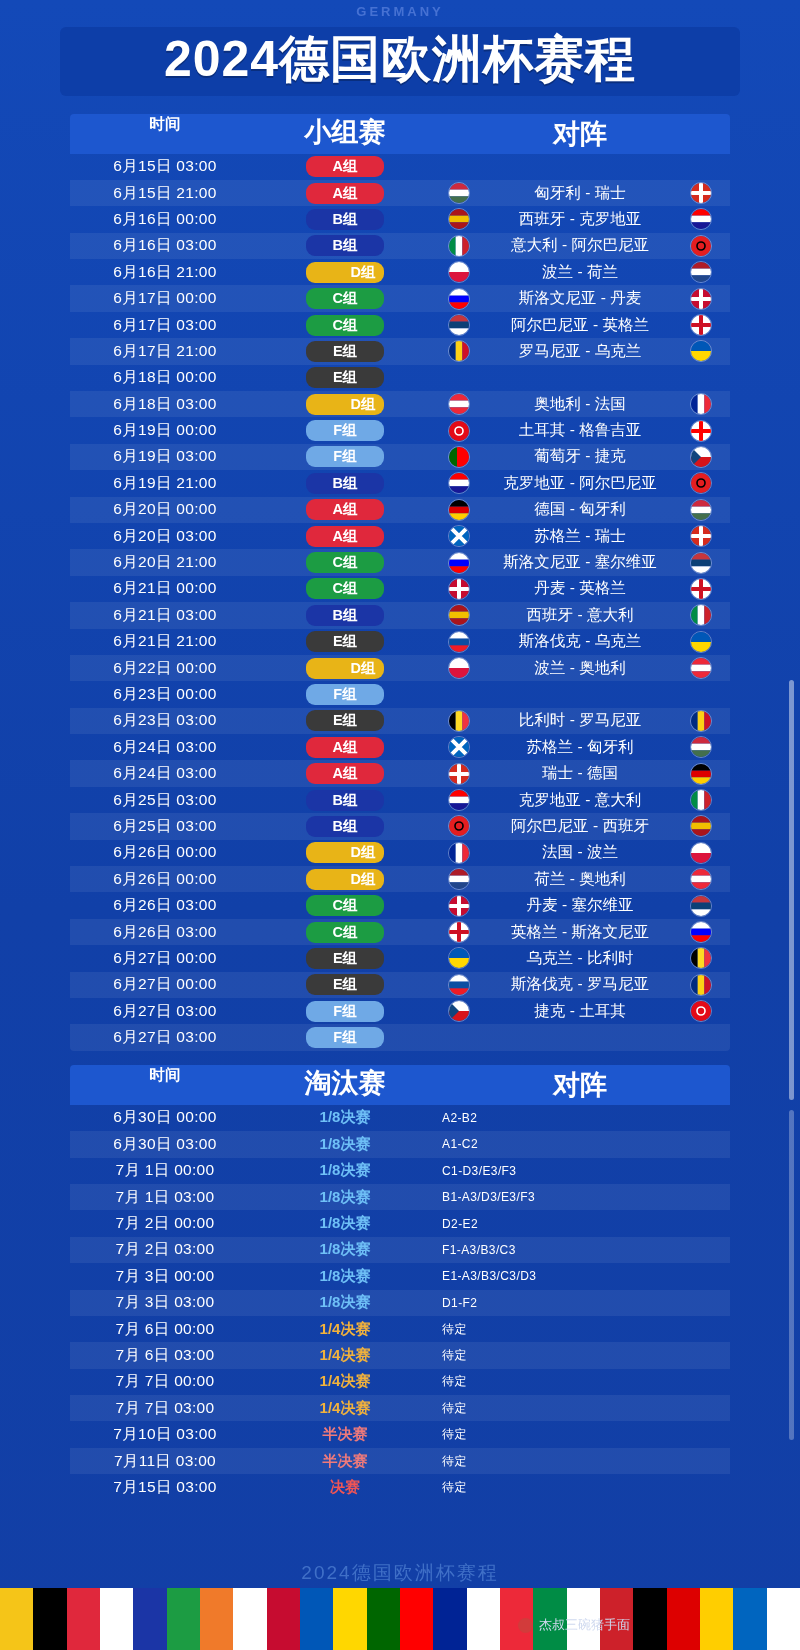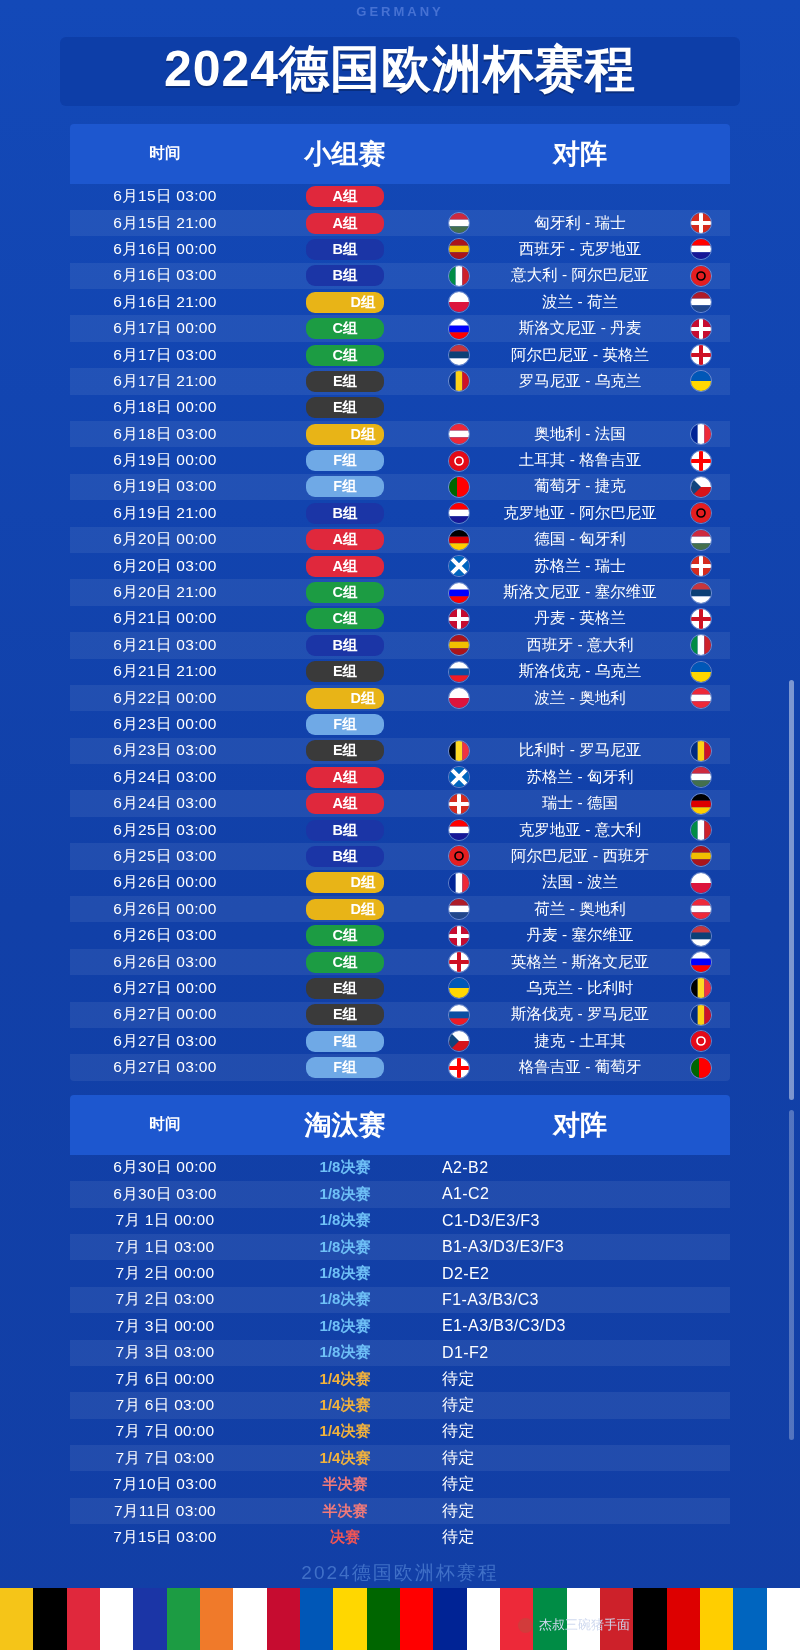--- a/index.html
+++ b/index.html
@@ -23,21 +23,21 @@
     position: relative;
     padding-top: 4px;
     text-align: center;
   }
   .germany-word {
     color: #4f79d8;
     font-size: 13px;
     letter-spacing: 3px;
     font-weight: bold;
     opacity: .85;
-    margin-bottom: 18px;
+    margin-bottom: 8px;
   }
   .title-block {
     margin: 0 60px;
     background: #0d3ea8;
     border-radius: 6px;
     padding: 6px 0 10px 0;
   }
   .main-title {
     color: #ffffff;
     font-size: 50px;
@@ -49,22 +49,21 @@
 
   
   .table-wrap {
     margin: 18px 70px 0 70px;
     border-radius: 4px;
     overflow: hidden;
   }
   .section-head {
     display: flex;
     background: #1d57cf;
-    height: 60px;
-    align-items: center;
+    height: 40px;
     color: #fff;
     font-size: 27px;
     font-weight: bold;
   }
   .section-head .c-time { width: 190px; text-align: center; }
   .section-head .c-grp  { width: 170px; text-align: center; }
   .section-head .c-mat  { flex: 1; text-align: center; }
 
   .row {
     display: flex;
@@ -132,21 +131,21 @@
     font-size: 15px;
     font-weight: bold;
   }
   .r-16 { color: #6fc0f7; }
   .r-8  { color: #f2b23c; }
   .r-4  { color: #f07a7a; }
   .r-1  { color: #f05555; }
   .ko-match {
     flex: 1;
     padding-left: 12px;
-    font-size: 16px;
+    font-size: 12px;
     letter-spacing: .4px;
   }
 
   
   .footer {
     position: absolute;
     left: 0; bottom: 0;
     width: 644px; height: 62px;
     background: #0e3da6;
   }
@@ -898,36 +897,20 @@
                 <rect width="30" height="30" fill="#e30a17"></rect>
                 <circle cx="15" cy="15" r="6" fill="none" stroke="#ffffff" stroke-width="2.5"></circle>
               </svg>
             </span>
           </div>
         </div>
         <div class="row alt">
           <div class="c-time">6月27日 03:00</div>
           <div class="c-grp">
             <span class="badge g-F">F组</span>
-          </div>
-          <div class="c-mat">
-            <span class="flag">
-              <svg viewBox="0 0 30 30" preserveAspectRatio="none">
-                <rect width="30" height="30" fill="#ffffff"></rect>
-                <rect x="12" y="0" width="6" height="30" fill="#ff0000"></rect>
-                <rect x="0" y="12" width="30" height="6" fill="#ff0000"></rect>
-              </svg>
-            </span>
-            <span class="teams">格鲁吉亚 - 葡萄牙</span>
-            <span class="flag">
-              <svg viewBox="0 0 30 30" preserveAspectRatio="none">
-                <rect width="12" height="30" x="0" fill="#006600"></rect>
-                <rect width="18" height="30" x="12" fill="#ff0000"></rect>
-              </svg>
-            </span>
           </div>
         </div>
       </div>
   </div>
 
   <div class="table-wrap" style="margin-top:14px;">
     <div class="section-head">
       <div class="c-time">时间</div>
       <div class="c-grp">淘汰赛</div>
       <div class="c-mat">对阵</div>

